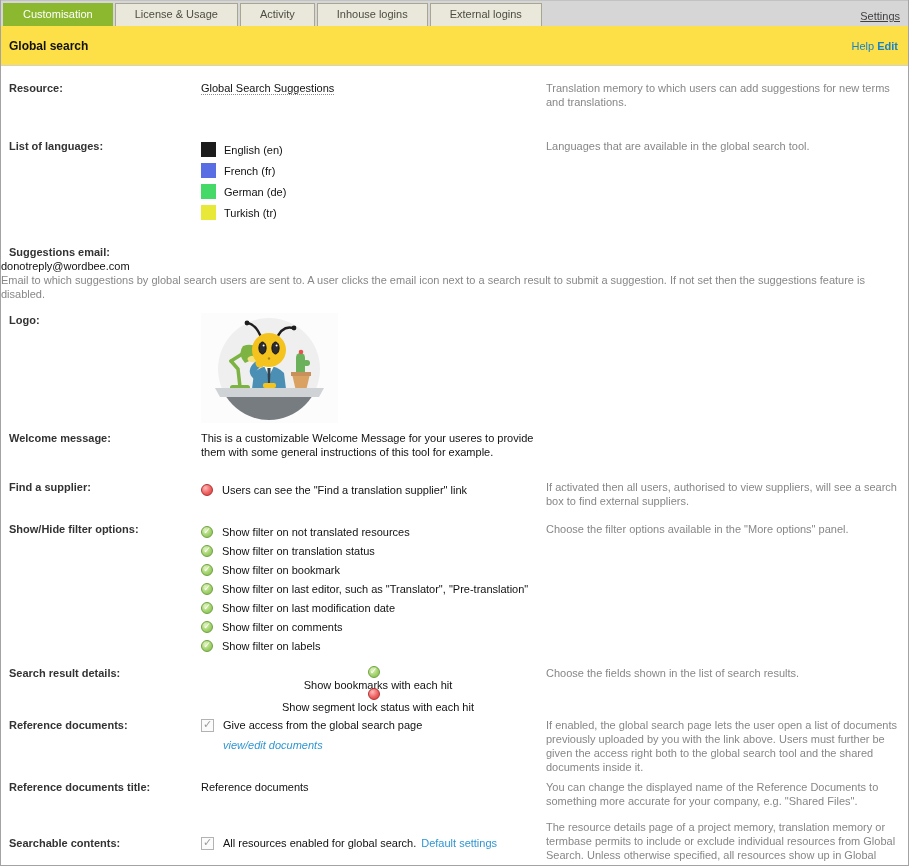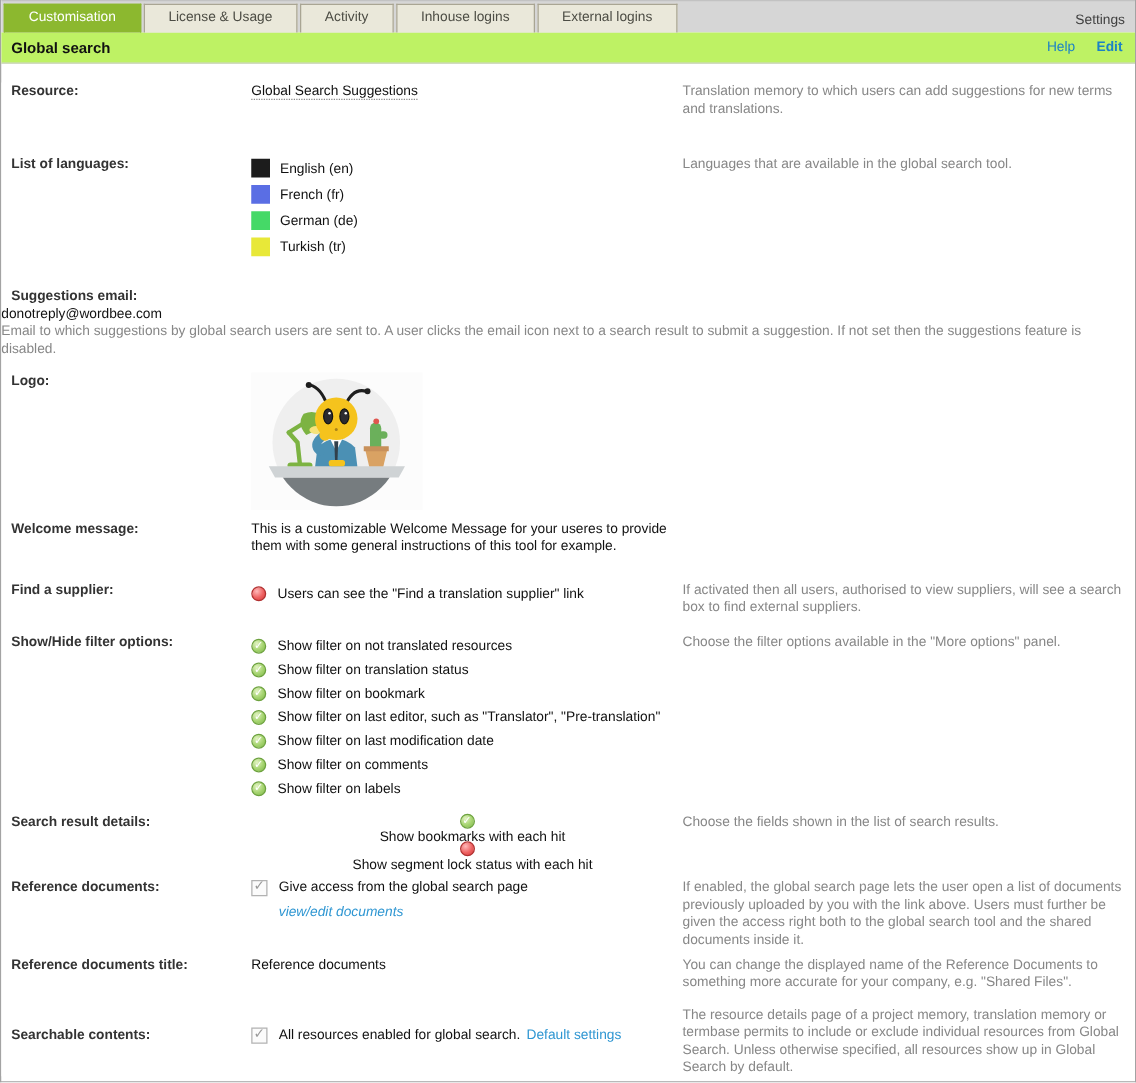--- a/index.html
+++ b/index.html
@@ -5,27 +5,27 @@
   * { margin:0; padding:0; box-sizing:border-box; }
   html,body { width:909px; height:866px; background:#fff; }
   body { font-family:"Liberation Sans","DejaVu Sans",sans-serif; font-size:11px; color:#222; }
   .page { width:909px; height:866px; border:1px solid #a3a3a3; border-top:none; overflow:hidden; background:#fff; }
 
   
   .tabbar { height:26px; background:#d6d6d6; display:flex; align-items:flex-end; border-top:1px solid #c2c2c2; }
   .tab { margin:2px 0 0 2px; padding:0 19px; line-height:21px; height:23px;
          background:#eae8da; border:1px solid #a9a593; border-bottom:none; color:#4c4c44; cursor:pointer; }
   .tab.active { background:#8cb82f; border-color:#8cb82f; color:#fff; }
-  .tabbar-right { margin-left:auto; padding:0 8px 4px 0; color:#3f3f3f; }
-
-  
-  .headerbar { height:25px; background:#bef264; border-bottom:1px solid #d2d2d2; display:flex; align-items:center; }
+  .tabbar-right { margin-left:auto; padding:0 8px 4px 0; color:#3f3f3f;text-decoration:underline; }
+
+  
+  .headerbar { height:40px; background:#fde047; border-bottom:1px solid #d2d2d2; display:flex; align-items:center; }
   .headerbar .title { padding-left:8px; font-weight:bold; font-size:12px; color:#111; }
   .headerbar .links { margin-left:auto; padding-right:10px; }
-  .headerbar .links a { color:#1b82c6; text-decoration:none; margin-left:14px; cursor:pointer; }
+  .headerbar .links a { color:#1b82c6; text-decoration:none; cursor:pointer; }
   .headerbar .links a.bold { font-weight:bold; }
 
   
   .content { background:#fff; }
   .section { display:flex; align-items:flex-start; }
   .col-label { width:200px; padding-left:8px; font-weight:bold; color:#333; line-height:14px; flex:none; }
   .col-value { width:345px; flex:none; line-height:14px; color:#111; }
   .col-desc  { flex:1; padding-right:10px; color:#878787; line-height:14px; }
 
   .s-resource   { margin-top:15px; }

